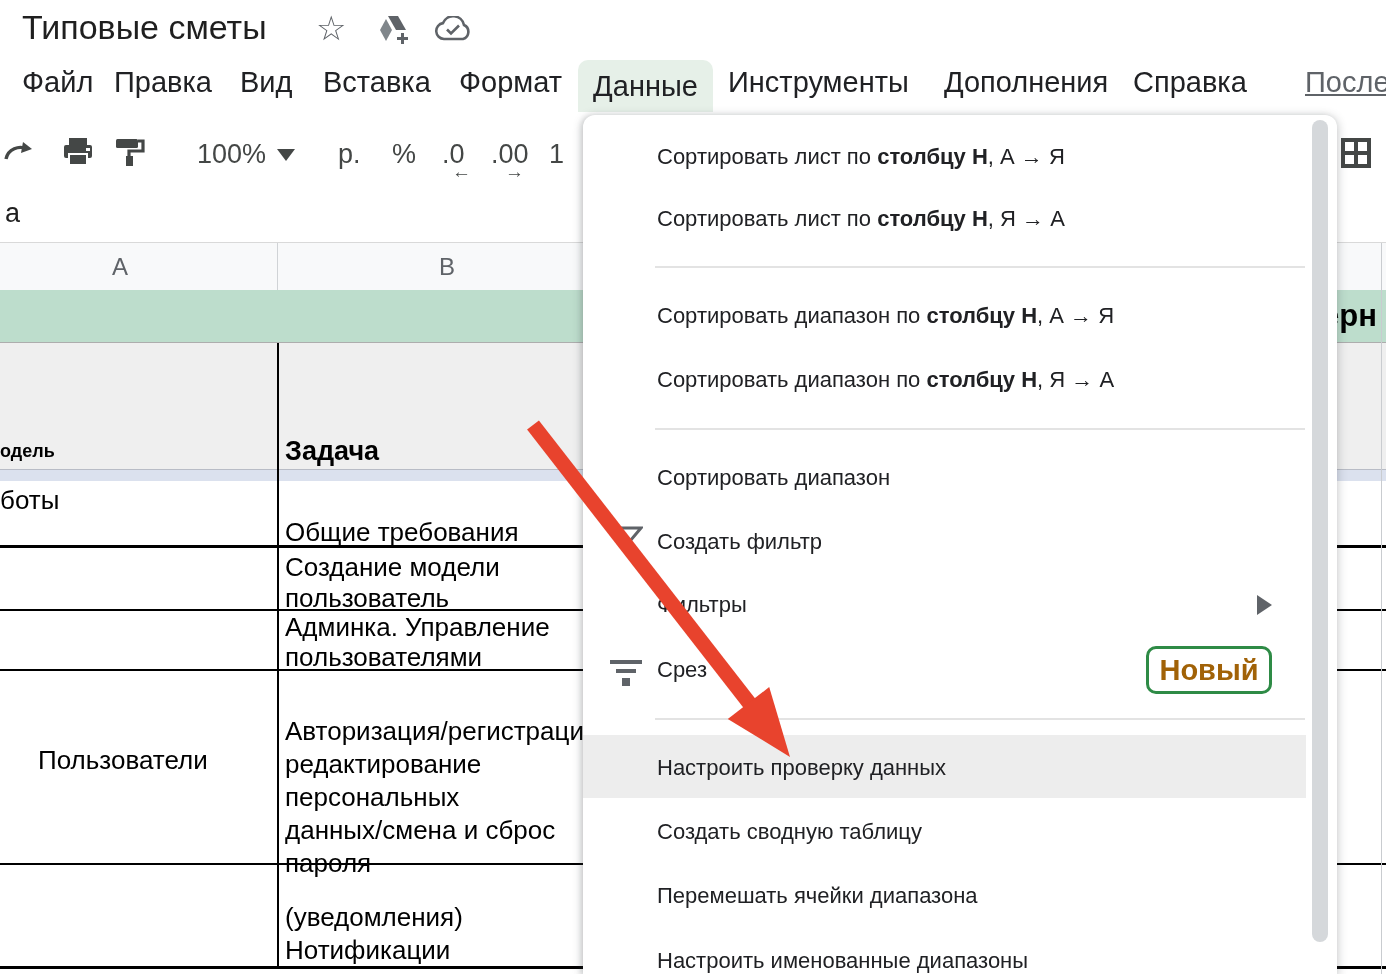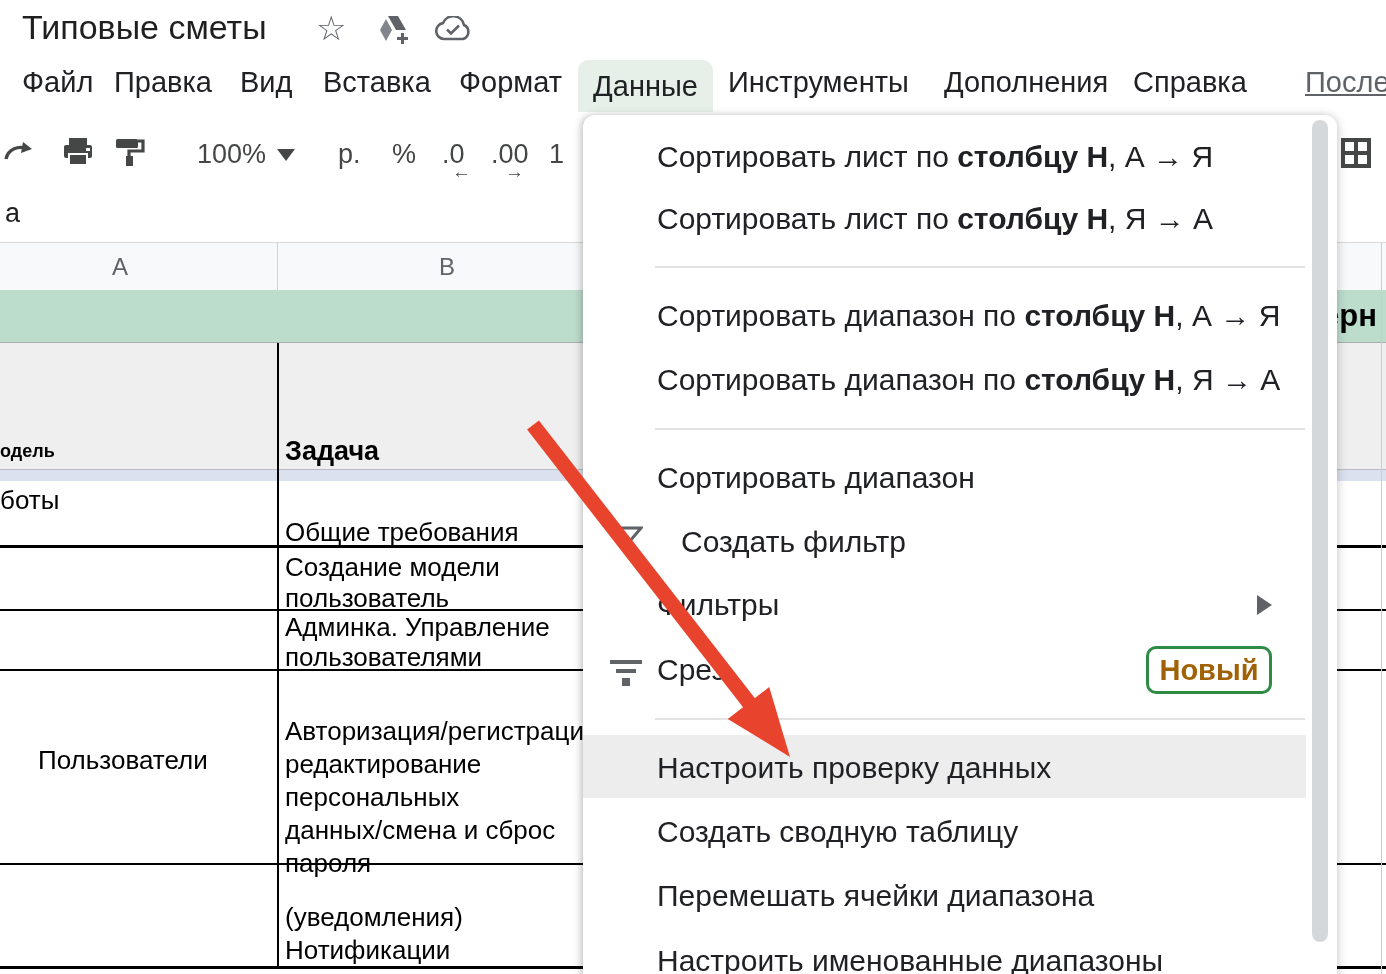--- a/index.html
+++ b/index.html
@@ -26,21 +26,21 @@
   
   .colhead-row{left:0;top:243px;width:1386px;height:47px;background:#f8f9fa;border-bottom:1px solid #c8cbce;}
   .col-letter{top:10px;width:120px;text-align:center;font-size:24px;color:#5f6368;}
   .grid-cell-text{font-size:26px;color:#000;white-space:nowrap;line-height:33px;}
   .bold{font-weight:700;}
   .hline{left:0;width:1386px;background:#000;}
   .grayline{background:#adadad;}
   
   .menu-panel{left:583px;top:115px;width:754px;height:859px;background:#fff;border-radius:12px 12px 0 0;
     box-shadow:0 2px 8px 2px rgba(60,64,67,.22), -2px 0 5px rgba(60,64,67,.12);}
-  .menu-item{left:657px;height:40px;line-height:40px;font-size:30px;color:#202124;white-space:nowrap;}
+  .menu-item{left:657px;height:40px;line-height:40px;font-size:22px;color:#202124;white-space:nowrap;}
   .menu-divider{left:655px;width:650px;height:2px;background:#e3e3e3;}
   .menu-highlight{left:583px;width:723px;height:63px;background:#ededed;}
   .submenu-caret{width:0;height:0;border-top:10px solid transparent;border-bottom:10px solid transparent;border-left:15px solid #5f6368;}
   .badge-new{left:1146px;top:646px;width:120px;height:42px;border:3px solid #2e8b46;border-radius:10px;
     color:#a16207;font-size:29px;font-weight:700;text-align:center;line-height:42px;}
   .scroll-thumb{left:1312px;top:120px;width:16px;height:822px;border-radius:9px;background:#d5d8db;}
 </style>
 </head>
 <body>
 
@@ -196,21 +196,21 @@
   <span>Сортировать диапазон по </span><span class="bold">столбцу H</span><span>, Я → А</span>
 </div>
 <div class="abs menu-divider" style="top:428px;"></div>
 <div class="abs menu-item" style="top:458px;">Сортировать диапазон</div>
 
 <div class="abs" style="left:611px;top:526px;">
   <svg width="32" height="26" viewBox="0 0 32 26">
     <path d="M2 2 H30 L19 15 V24 L13 20 V15 Z" fill="none" stroke="#5f6368" stroke-width="3"></path>
   </svg>
 </div>
-<div class="abs menu-item" style="top:522px;margin-left:24px;">Создать фильтр</div>
+<div class="abs menu-item" style="top:522px;">Создать фильтр</div>
 
 <div class="abs menu-item" style="top:585px;">Фильтры</div>
 <div class="abs submenu-caret" style="left:1257px;top:595px;"></div>
 
 <div class="abs" style="left:609px;top:658px;">
   <svg width="34" height="30" viewBox="0 0 34 30">
     <line x1="1" y1="4" x2="33" y2="4" stroke="#5f6368" stroke-width="4"></line>
     <line x1="7" y1="13" x2="27" y2="13" stroke="#5f6368" stroke-width="4"></line>
     <rect x="13" y="20" width="8" height="8" fill="#5f6368"></rect>
   </svg>

